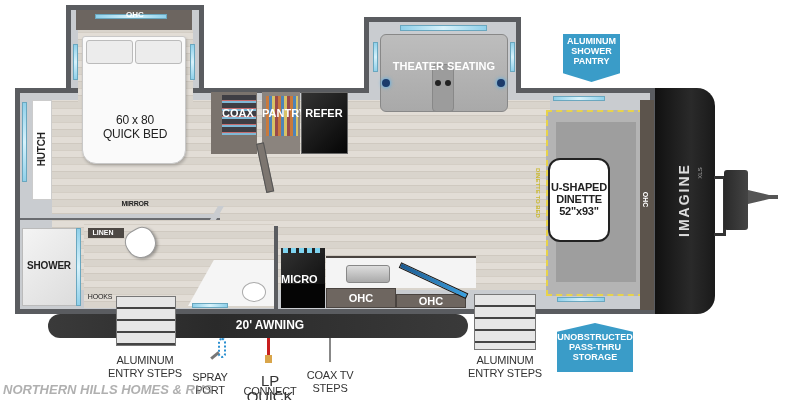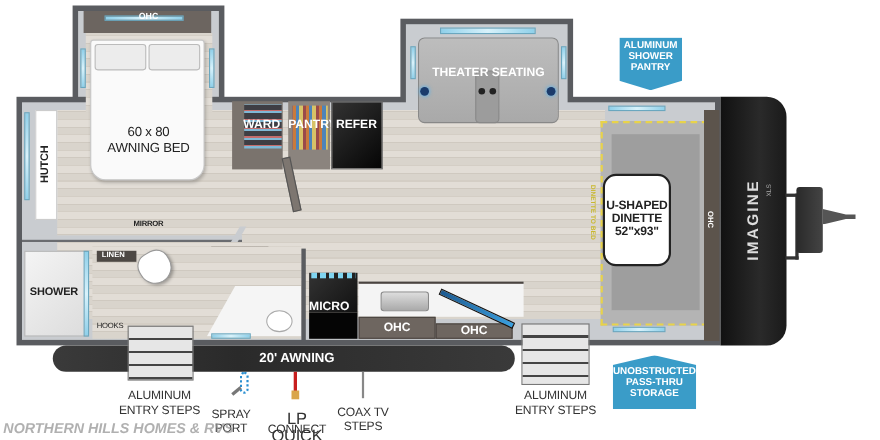--- a/index.html
+++ b/index.html
@@ -35,21 +35,21 @@
 <div class="abs cab" style="left:76px;top:10px;width:116px;height:20px;"></div>
 <div class="abs window" style="left:95px;top:14px;width:72px;height:5px;"></div>
 <div class="abs label-white" style="left:120px;top:11px;width:30px;font-size:8px;">OHC</div>
 <div class="abs window-v" style="left:73px;top:44px;width:5px;height:36px;"></div>
 <div class="abs window-v" style="left:190px;top:44px;width:5px;height:36px;"></div>
 
 <div class="abs" style="left:82px;top:36px;width:104px;height:128px;background:#fafafa;border:1px solid #c8c8c8;border-radius:3px 3px 14px 14px;box-shadow:1px 2px 3px rgba(0,0,0,0.2);"></div>
 <div class="abs" style="left:86px;top:40px;width:47px;height:24px;background:#ececec;border:1px solid #bbb;border-radius:3px;"></div>
 <div class="abs" style="left:135px;top:40px;width:47px;height:24px;background:#ececec;border:1px solid #bbb;border-radius:3px;"></div>
 <div class="abs label" style="left:95px;top:114px;width:80px;font-size:12px;font-weight:normal;">60 x 80</div>
-<div class="abs label" style="left:95px;top:128px;width:80px;font-size:12px;font-weight:normal;">AWNING BED</div>
+<div class="abs label" style="left:95px;top:128px;width:80px;font-size:12px;font-weight:normal;">QUICK BED</div>
 
 <div class="abs window-v" style="left:22px;top:102px;width:5px;height:80px;"></div>
 <div class="abs" style="left:32px;top:100px;width:20px;height:100px;background:#fff;border:1px solid #ccc;"></div>
 <div class="abs label" style="left:12px;top:144px;width:60px;font-size:10px;transform:rotate(-90deg);">HUTCH</div>
 
 <div class="abs label" style="left:110px;top:200px;width:50px;font-size:7px;">MIRROR</div>
 <div class="abs" style="left:20px;top:214px;width:200px;height:6px;background:#c9ccd0;border-bottom:2px solid #6a6c70;"></div>
 <div class="abs" style="left:214px;top:206px;width:6px;height:14px;background:#c9ccd0;transform:skewX(-30deg);"></div>
 <div class="abs cab" style="left:192px;top:224px;width:52px;height:6px;"></div>
 
@@ -67,21 +67,21 @@
 <div class="abs label" style="left:86px;top:293px;width:28px;font-size:7px;font-weight:normal;">HOOKS</div>
 
 <div class="abs" style="left:188px;top:260px;width:86px;height:46px;background:#f5f5f5;clip-path:polygon(30% 0,100% 0,100% 100%,0 100%);"></div>
 <div class="abs" style="left:242px;top:282px;width:24px;height:20px;background:#fff;border:1px solid #aaa;border-radius:50%;"></div>
 <div class="abs window" style="left:192px;top:303px;width:36px;height:5px;"></div>
 
 <div class="abs wall" style="left:274px;top:226px;width:4px;height:84px;"></div>
 
 <div class="abs" style="left:211px;top:92px;width:46px;height:62px;background:#7a736d;"></div>
 <div class="abs" style="left:222px;top:95px;width:34px;height:40px;background:repeating-linear-gradient(180deg,#3e3e44 0,#3e3e44 5px,#c46d6d 5px,#c46d6d 6px,#7fb8d6 6px,#7fb8d6 8px);"></div>
-<div class="abs label-white" style="left:218px;top:108px;width:40px;font-size:11px;">WARD</div>
+<div class="abs label-white" style="left:218px;top:108px;width:40px;font-size:11px;">COAX</div>
 
 <div class="abs" style="left:262px;top:92px;width:38px;height:62px;background:#8b847e;"></div>
 <div class="abs" style="left:266px;top:96px;width:32px;height:40px;background:repeating-linear-gradient(90deg,#c97a3c 0,#c97a3c 3px,#4e84b8 3px,#4e84b8 6px,#d7c267 6px,#d7c267 9px,#9a4a4a 9px,#9a4a4a 12px);"></div>
 <div class="abs label-white" style="left:262px;top:108px;width:40px;font-size:11px;">PANTRY</div>
 
 <div class="abs" style="left:301px;top:92px;width:47px;height:62px;background:linear-gradient(135deg,#333,#050505);border:1px solid #666;"></div>
 <div class="abs label-white" style="left:302px;top:108px;width:44px;font-size:11px;">REFER</div>
 
 <div class="abs" style="left:256px;top:144px;width:8px;height:50px;background:#7d7670;transform:rotate(-12deg);transform-origin:top left;border:1px solid #555;"></div>
 

